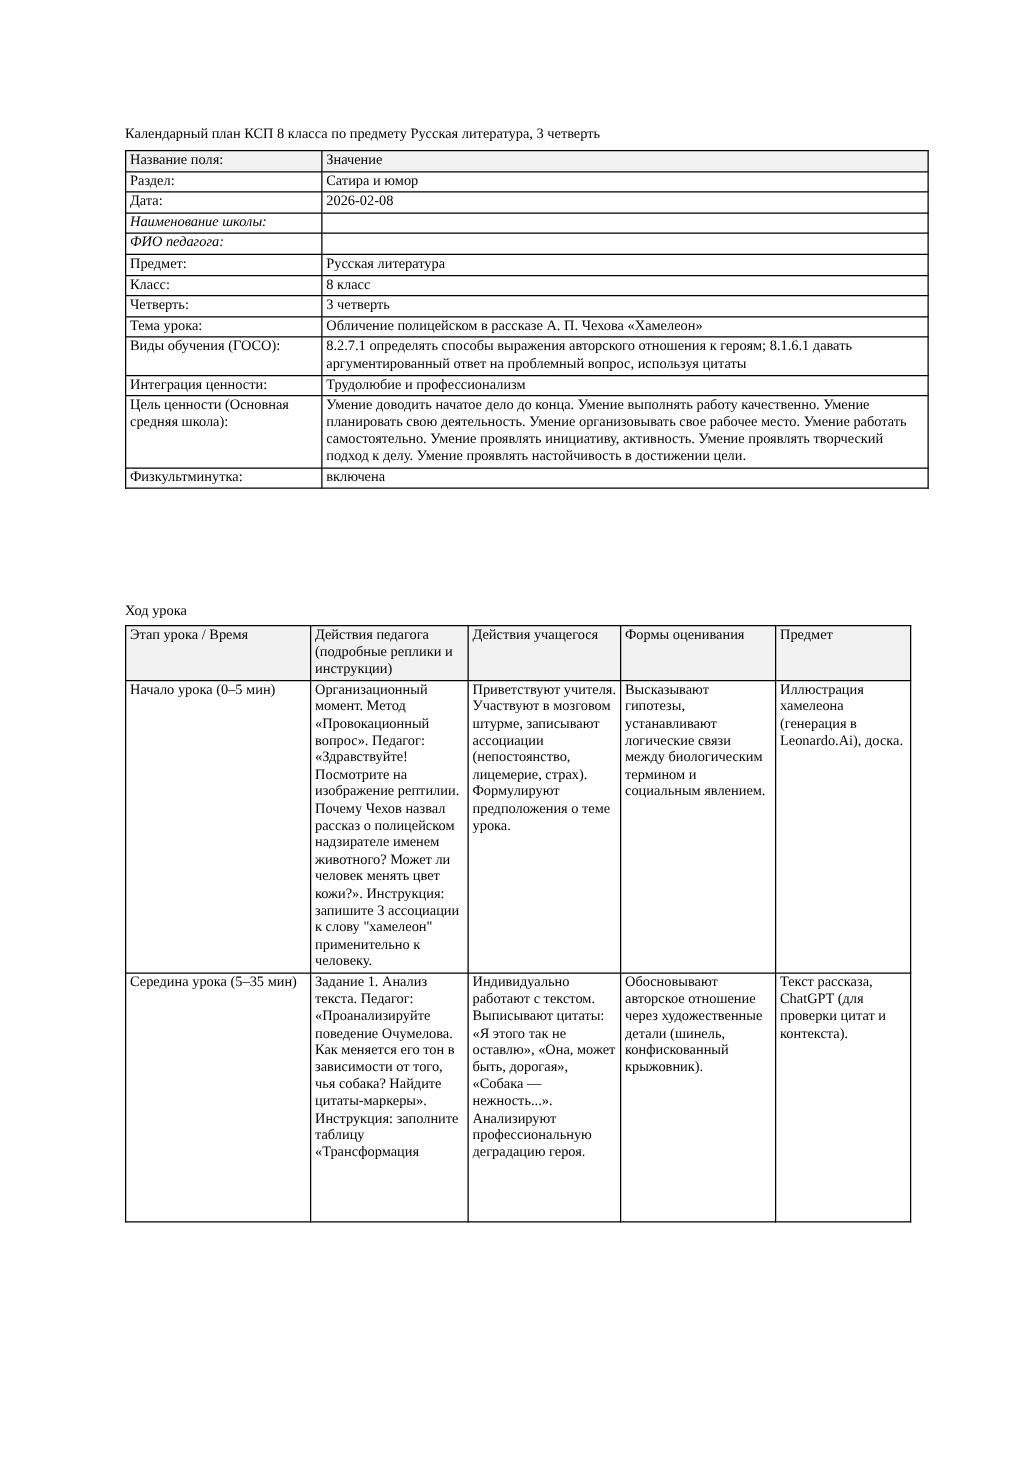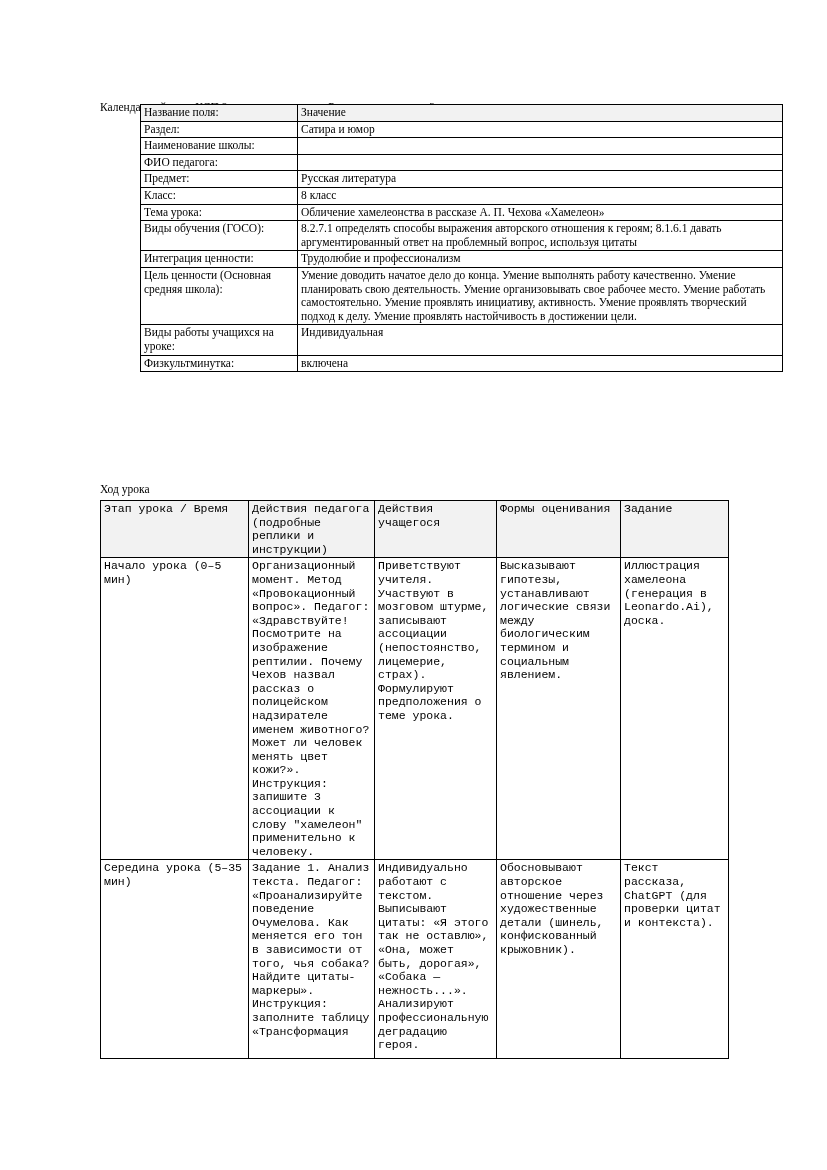--- a/index.html
+++ b/index.html
@@ -47,49 +47,48 @@
     overflow-wrap: break-word;
     hyphens: none;
   }
   .shaded {
     background: #f2f2f2;
   }
   
   #info-table {
     position: absolute;
     left: 100px;
-    top: 104px;
+    top: 120px;
     width: 628px;
-    margin-left: 40px;
   }
   #info-table td.k {
     width: 150px;
   }
   #info-table td.v {
     width: 478px;
   }
   #info-table tr.empty td {
     height: 13.6px;
+    font-style: italic;
   }
   
   .flow-label {
     position: absolute;
     left: 100px;
     top: 482px;
     font-size: 11.5px;
     line-height: 14px;
     text-align: right;
   }
   
   #flow-table {
     position: absolute;
     left: 100px;
     top: 500px;
     width: 628px;
-    font-family: Liberation Mono, monospace;
   }
   #flow-table col.c0 { width: 148px; }
   #flow-table col.c1 { width: 126px; }
   #flow-table col.c2 { width: 122px; }
   #flow-table col.c3 { width: 124px; }
   #flow-table col.c4 { width: 108px; }
 
   #flow-table thead td {
     background: #f2f2f2;
   }
@@ -114,55 +113,59 @@
   <table class="doc-table" id="info-table">
     <tbody>
       <tr>
         <td class="k shaded">Название поля:</td>
         <td class="v shaded">Значение</td>
       </tr>
       <tr>
         <td class="k">Раздел:</td>
         <td class="v">Сатира и юмор</td>
       </tr>
+      <tr>
+        <td class="k">Дата:</td>
+        <td class="v">2026-02-08</td>
+      </tr>
       <tr class="empty">
         <td class="k">Наименование школы:</td>
         <td class="v"></td>
       </tr>
       <tr class="empty">
         <td class="k">ФИО педагога:</td>
         <td class="v"></td>
       </tr>
       <tr>
         <td class="k">Предмет:</td>
         <td class="v">Русская литература</td>
       </tr>
       <tr>
         <td class="k">Класс:</td>
         <td class="v">8 класс</td>
       </tr>
       <tr>
+        <td class="k">Четверть:</td>
+        <td class="v">3 четверть</td>
+      </tr>
+      <tr>
         <td class="k">Тема урока:</td>
-        <td class="v">Обличение хамелеонства в рассказе А. П. Чехова «Хамелеон»</td>
+        <td class="v">Обличение полицейском в рассказе А. П. Чехова «Хамелеон»</td>
       </tr>
       <tr>
         <td class="k">Виды обучения (ГОСО):</td>
         <td class="v">8.2.7.1 определять способы выражения авторского отношения к героям; 8.1.6.1 давать аргументированный ответ на проблемный вопрос, используя цитаты</td>
       </tr>
       <tr>
         <td class="k">Интеграция ценности:</td>
         <td class="v">Трудолюбие и профессионализм</td>
       </tr>
       <tr>
         <td class="k">Цель ценности (Основная средняя школа):</td>
         <td class="v">Умение доводить начатое дело до конца. Умение выполнять работу качественно. Умение планировать свою деятельность. Умение организовывать свое рабочее место. Умение работать самостоятельно. Умение проявлять инициативу, активность. Умение проявлять творческий подход к делу. Умение проявлять настойчивость в достижении цели.</td>
-      </tr>
-      <tr>
-        <td class="k">Виды работы учащихся на уроке:</td>
-        <td class="v">Индивидуальная</td>
       </tr>
       <tr>
         <td class="k">Физкультминутка:</td>
         <td class="v">включена</td>
       </tr>
     </tbody>
   </table>
 
   <div class="flow-label">Ход урока</div>
 
@@ -173,21 +176,21 @@
         <col class="c2">
         <col class="c3">
         <col class="c4">
     </colgroup>
     <thead>
       <tr>
         <td>Этап урока / Время</td>
         <td>Действия педагога (подробные реплики и инструкции)</td>
         <td>Действия учащегося</td>
         <td>Формы оценивания</td>
-        <td>Задание</td>
+        <td>Предмет</td>
       </tr>
     </thead>
     <tbody>
       <tr>
         <td>Начало урока (0–5 мин)</td>
         <td>Организационный момент. Метод «Провокационный вопрос». Педагог: «Здравствуйте! Посмотрите на изображение рептилии. Почему Чехов назвал рассказ о полицейском надзирателе именем животного? Может ли человек менять цвет кожи?». Инструкция: запишите 3 ассоциации к слову "хамелеон" применительно к человеку.</td>
         <td>Приветствуют учителя. Участвуют в мозговом штурме, записывают ассоциации (непостоянство, лицемерие, страх). Формулируют предположения о теме урока.</td>
         <td>Высказывают гипотезы, устанавливают логические связи между биологическим термином и социальным явлением.</td>
         <td>Иллюстрация хамелеона (генерация в Leonardo.Ai), доска.</td>
       </tr>

